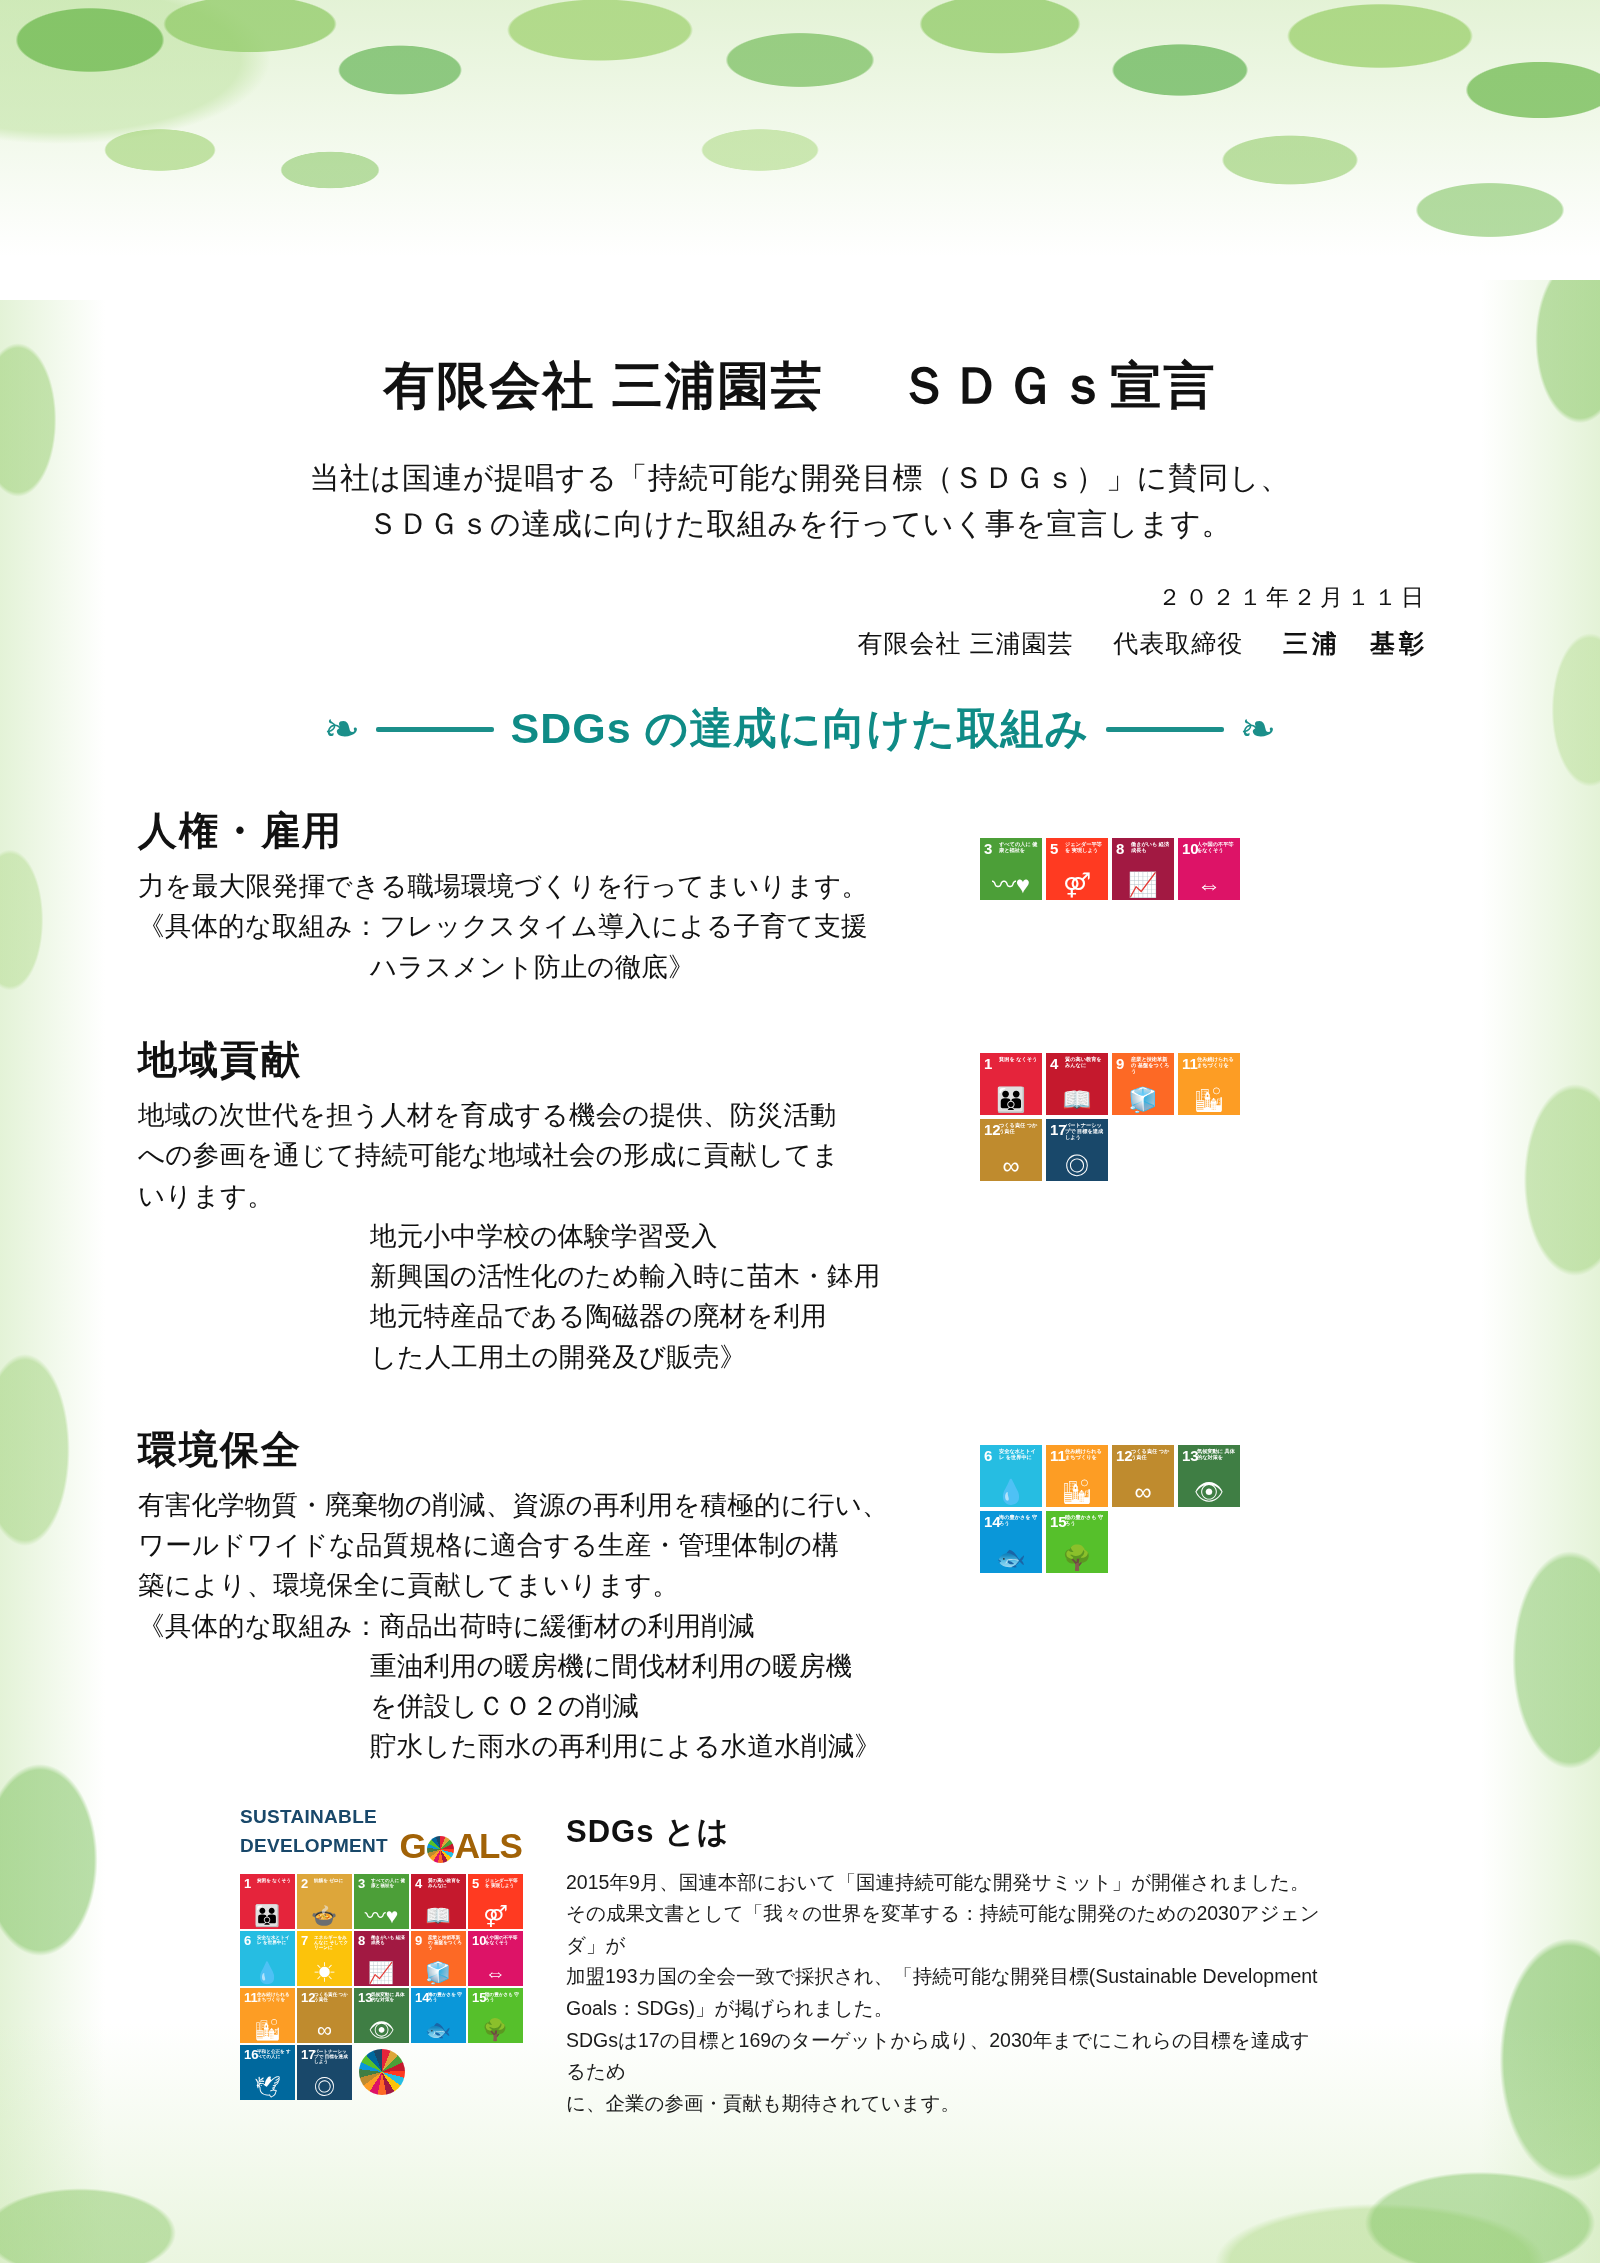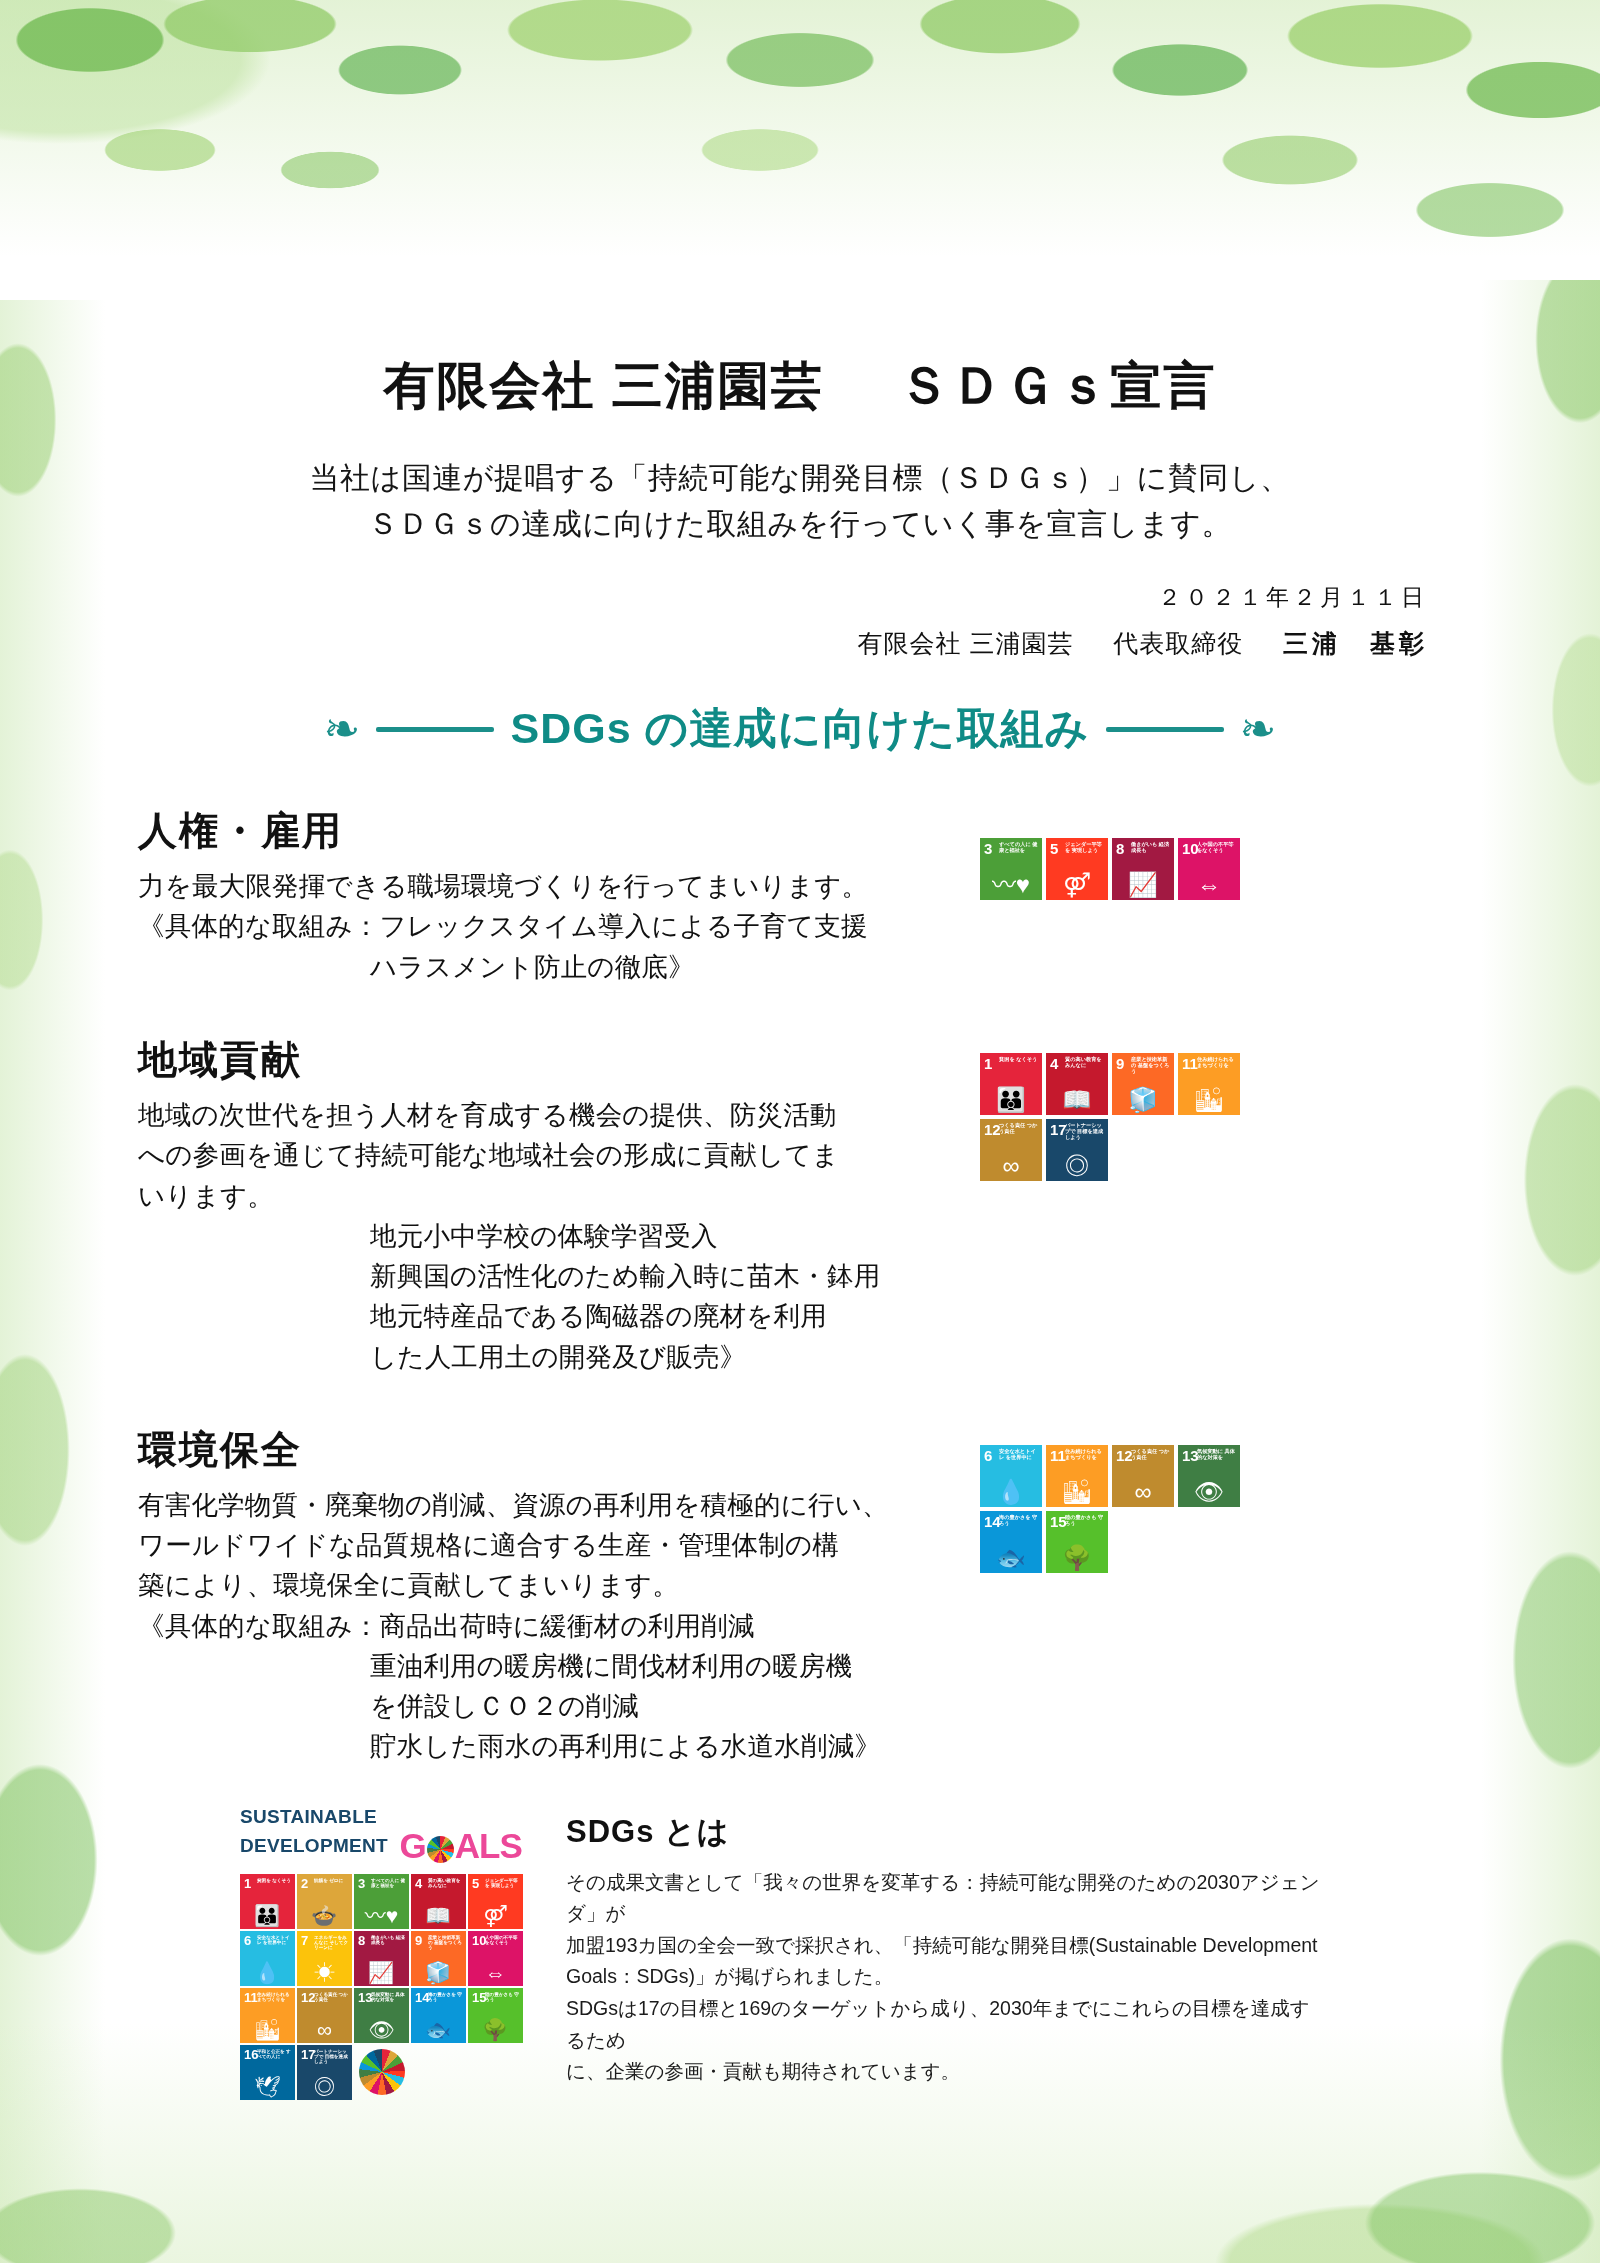--- a/index.html
+++ b/index.html
@@ -101,21 +101,21 @@
     font-family:"Liberation Sans",sans-serif;
   }
   .goal .num{position:absolute;top:3px;left:4px;font-size:15px;font-weight:bold;line-height:1;}
   .goal .lbl{position:absolute;top:4px;left:19px;right:3px;font-size:5.2px;line-height:1.12;font-weight:bold;}
   .goal .gly{position:absolute;bottom:3px;left:0;right:0;text-align:center;font-size:24px;line-height:1;}
 
   
   .footer{position:relative;margin-top:40px;padding:0 0 0 240px;display:flex;gap:36px;}
   .sdg-logo-block{width:290px;}
   .sdg-wordmark{font-size:19px;font-weight:bold;color:#19486a;line-height:1.06;letter-spacing:.3px;}
-  .sdg-wordmark .goals-big{font-size:35px;letter-spacing:-1px;color:#ec4899;display:inline-block;vertical-align:-6px;margin-left:6px;}
+  .sdg-wordmark .goals-big{font-size:35px;letter-spacing:-1px;color:#a16207;display:inline-block;vertical-align:-6px;margin-left:6px;}
   .wheel{display:inline-block;width:27px;height:27px;border-radius:50%;vertical-align:-5px;margin:0 1px;
     background:conic-gradient(#e5243b 0 6%,#dda63a 6% 12%,#4c9f38 12% 18%,#c5192d 18% 24%,#ff3a21 24% 29%,#26bde2 29% 35%,#fcc30b 35% 41%,#a21942 41% 47%,#fd6925 47% 53%,#dd1367 53% 59%,#fd9d24 59% 65%,#bf8b2e 65% 71%,#3f7e44 71% 77%,#0a97d9 77% 82%,#56c02b 82% 88%,#00689d 88% 94%,#19486a 94% 100%);}
   .wheel.big{width:46px;height:46px;vertical-align:-12px;}
   .grid17{display:flex;flex-wrap:wrap;width:290px;margin-top:10px;gap:2px;}
   .grid17 .goal{width:55px;height:55px;}
   .grid17 .goal .num{font-size:13px;}
   .grid17 .goal .lbl{font-size:4.6px;left:17px;}
   .grid17 .goal .gly{font-size:21px;}
   .about{width:760px;}
   .about h3{font-size:31px;font-weight:bold;margin:4px 0 14px 0;letter-spacing:1px;color:#111;}
@@ -379,20 +379,21 @@
               <span class="gly">◎</span>
             </div>
             <div style="width: 55px; height: 55px; display: flex; align-items: center; justify-content: center;">
               <span class="wheel big"></span>
             </div>
           </div>
       </div>
       <div class="about">
         <h3>SDGs とは</h3>
         <div id="about-host">
+            <p>2015年9月、国連本部において「国連持続可能な開発サミット」が開催されました。</p>
             <p>その成果文書として「我々の世界を変革する：持続可能な開発のための2030アジェンダ」が</p>
             <p>加盟193カ国の全会一致で採択され、「持続可能な開発目標(Sustainable Development</p>
             <p>Goals：SDGs)」が掲げられました。</p>
             <p>SDGsは17の目標と169のターゲットから成り、2030年までにこれらの目標を達成するため</p>
             <p>に、企業の参画・貢献も期待されています。</p>
           </div>
       </div>
     </div>
 
   </div>

